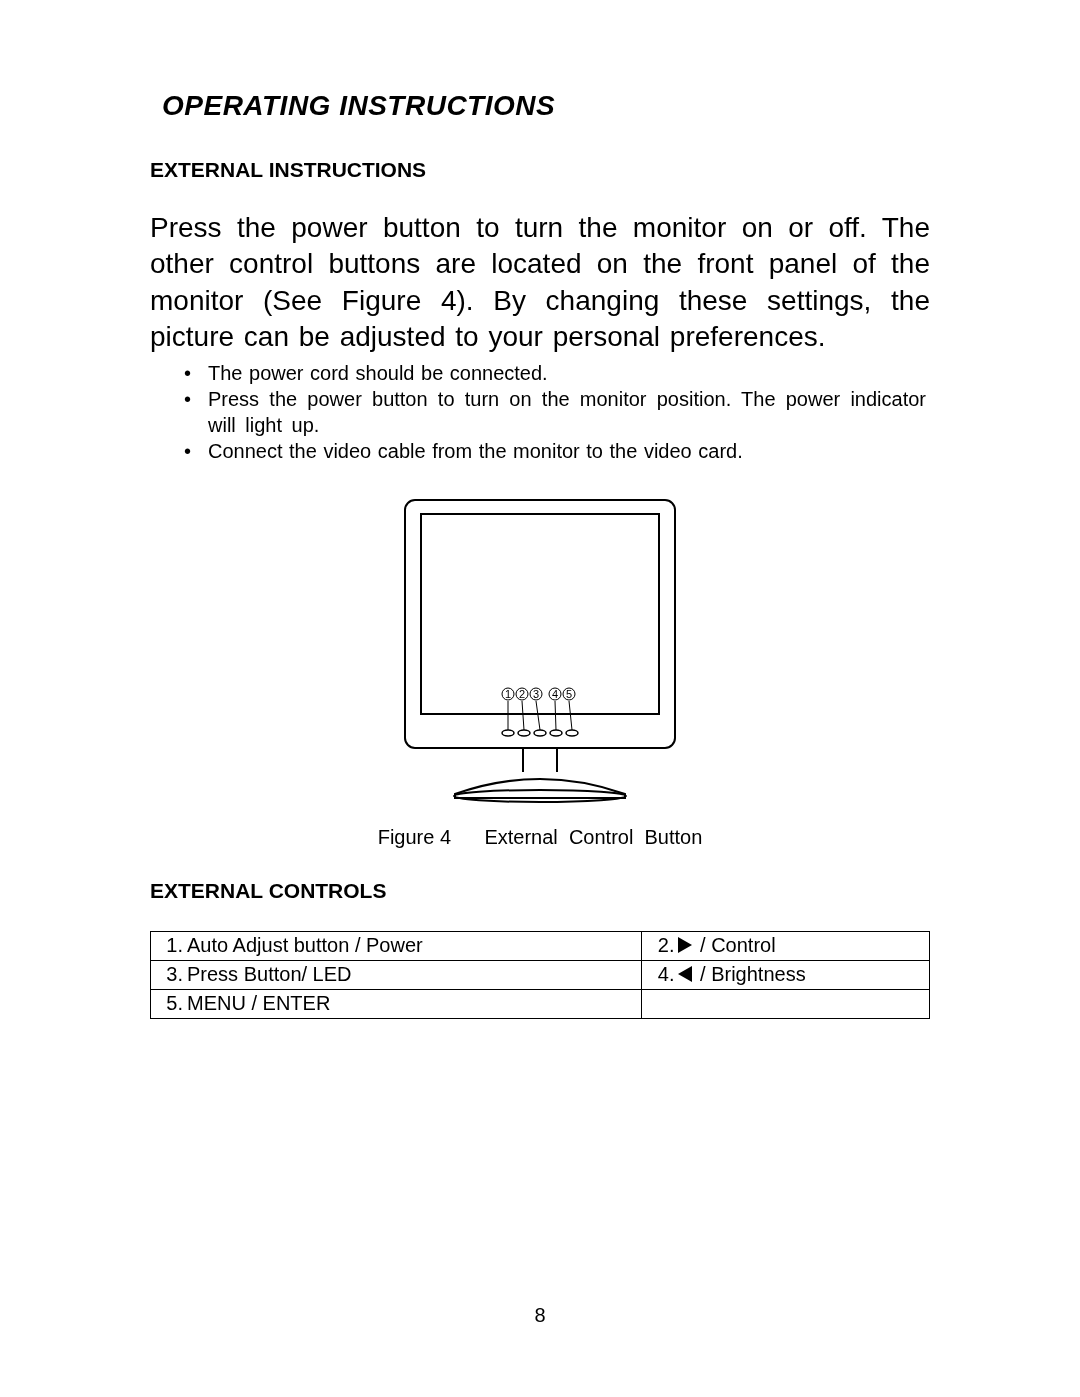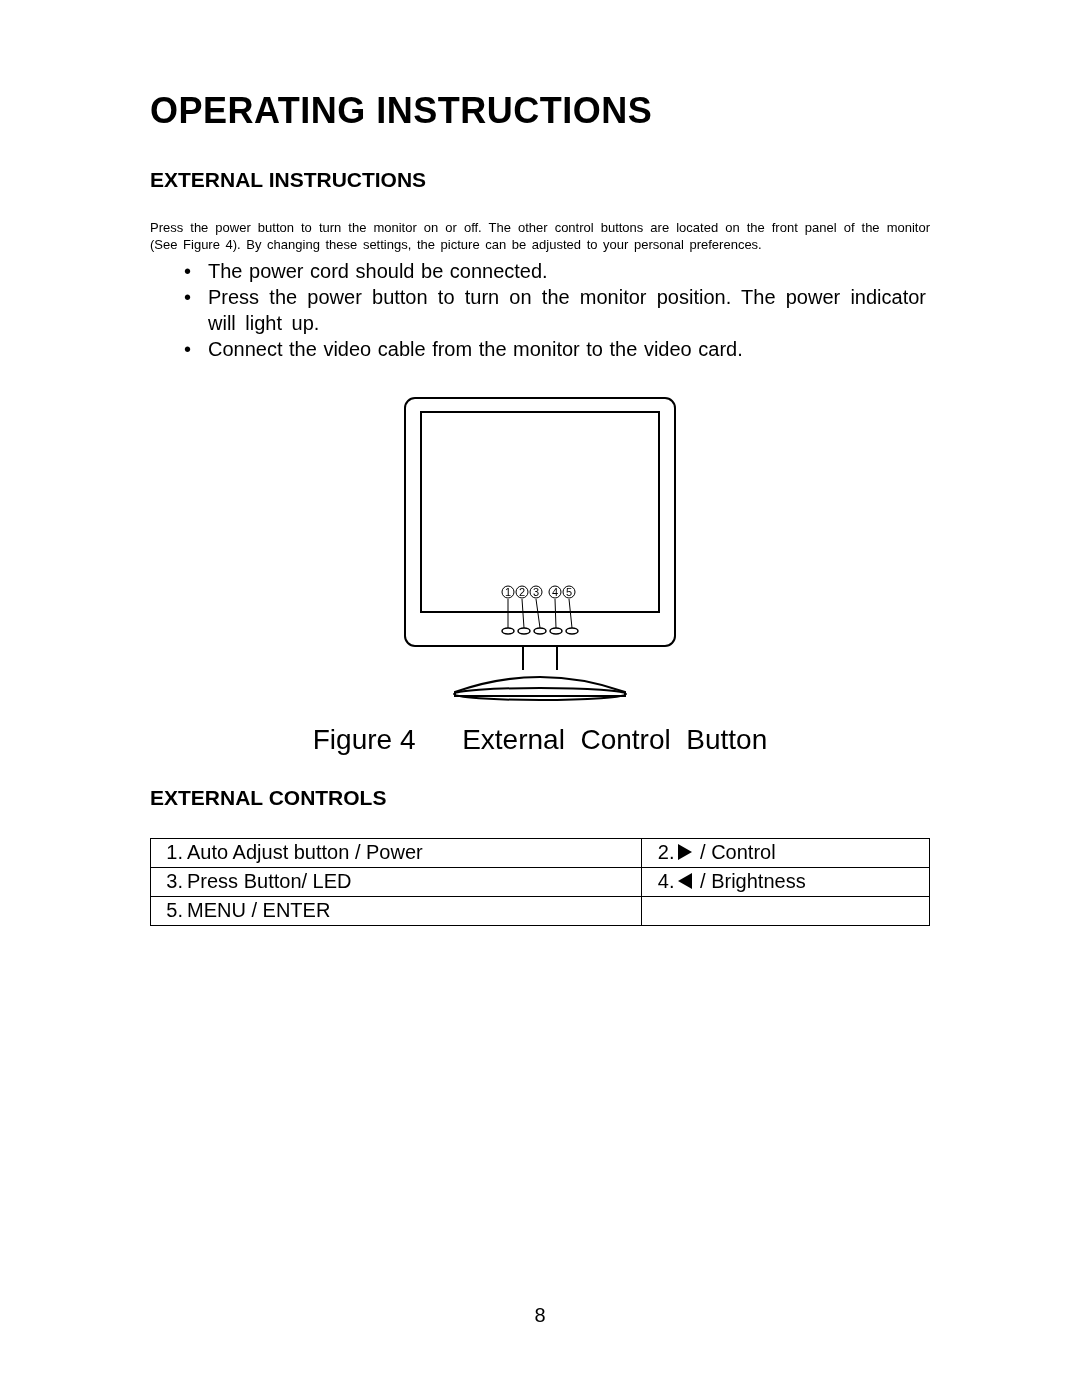--- a/index.html
+++ b/index.html
@@ -10,32 +10,33 @@
     color: #000;
   }
   .page {
     width: 1080px;
     height: 1397px;
     position: relative;
     box-sizing: border-box;
     padding: 90px 150px 0 150px;
   }
   h1.main-title {
-    font-size: 36px;
+    font-size: 28px;
     font-weight: bold;
     letter-spacing: 0.5px;
-    margin: 0 0 36px 0;
+    margin: 0 0 36px 12px;
+    font-style: italic;
   }
   h2.sub-title {
     font-size: 21px;
     font-weight: bold;
     margin: 0 0 28px 0;
   }
   p.intro {
-    font-size: 13px;
+    font-size: 28px;
     line-height: 1.3;
     text-align: justify;
     margin: 0 0 4px 0;
     word-spacing: 2px;
   }
   ul.bullets {
     list-style: none;
     padding: 0 0 0 30px;
     margin: 0 4px 30px 0;
   }
@@ -56,21 +57,21 @@
     font-size: 20px;
   }
   .figure-wrap {
     width: 100%;
     display: flex;
     flex-direction: column;
     align-items: center;
     margin: 6px 0 30px 0;
   }
   .figure-caption {
-    font-size: 28px;
+    font-size: 20px;
     margin-top: 22px;
     white-space: pre;
   }
   table.controls {
     border-collapse: collapse;
     width: 100%;
     font-size: 20px;
     margin-top: 14px;
   }
   table.controls td {

